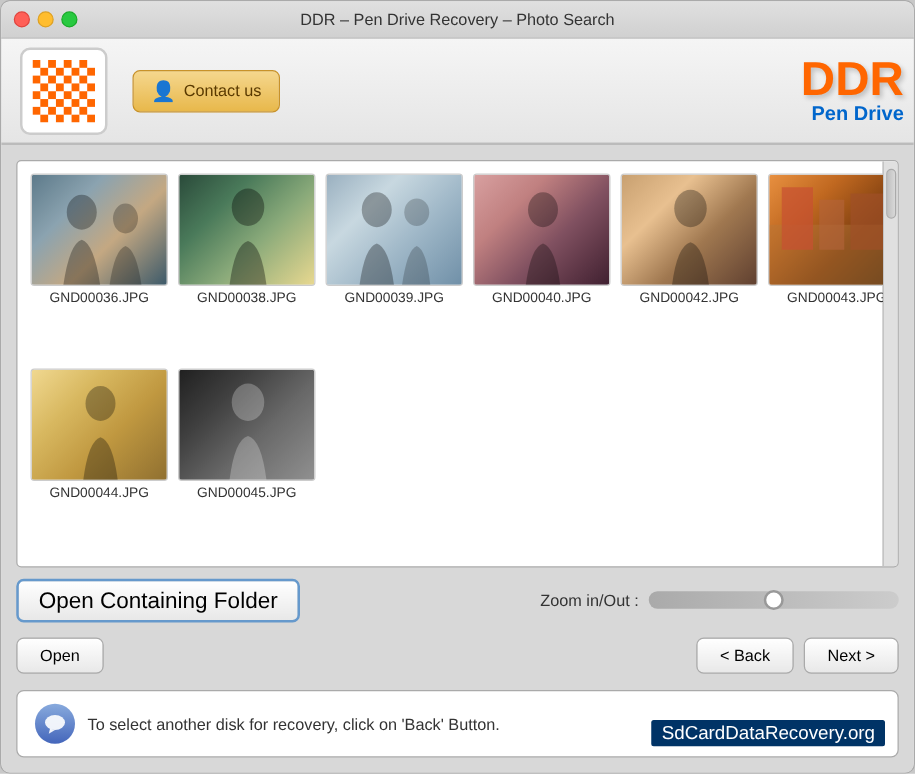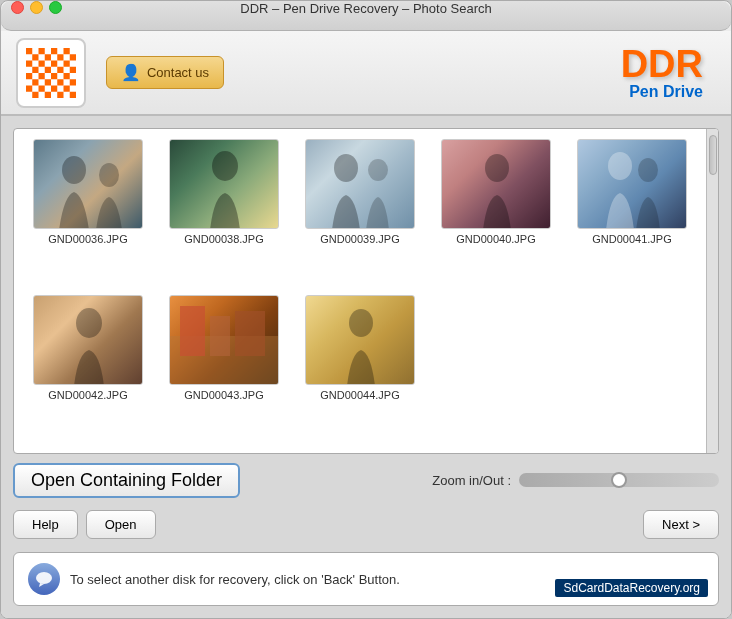--- a/index.html
+++ b/index.html
@@ -18,25 +18,24 @@
       border-radius: 8px;
       overflow: hidden;
       display: flex;
       flex-direction: column;
       border: 1px solid #aaa;
     }
     .titlebar {
       background: linear-gradient(to bottom, #e0e0e0, #d0d0d0);
       height: 30px;
       display: flex;
-      align-items: flex-start;
+      align-items: center;
       padding: 0 10px;
       border-bottom: 1px solid #b0b0b0;
       position: relative;
-      border-radius: 10px;
     }
     .traffic-lights {
       display: flex;
       gap: 6px;
     }
     .traffic-light {
       width: 13px;
       height: 13px;
       border-radius: 50%;
     }
@@ -79,21 +78,21 @@
       font-size: 13px;
       font-weight: 500;
       color: #5a3a00;
       cursor: pointer;
       display: flex;
       align-items: center;
       gap: 6px;
     }
     .ddr-logo {
       position: absolute;
-      right: 28px;
+      right: 8px;
       text-align: right;
     }
     .ddr-text {
       font-size: 38px;
       font-weight: bold;
       color: #ff6600;
       line-height: 1;
       text-shadow: 2px 2px 4px rgba(0,0,0,0.2);
     }
     .pen-drive-text {
@@ -115,21 +114,21 @@
       border-radius: 4px;
       flex: 1;
       display: flex;
       overflow: hidden;
       position: relative;
     }
     .photo-grid {
       flex: 1;
       padding: 10px;
       display: grid;
-      grid-template-columns: repeat(5, 1fr);
+      grid-template-columns: repeat(6, 1fr);
       grid-template-rows: repeat(2, auto);
       gap: 8px;
       overflow-y: auto;
     }
     .photo-item {
       display: flex;
       flex-direction: column;
       align-items: center;
       gap: 4px;
       cursor: pointer;
@@ -249,21 +248,21 @@
       flex-shrink: 0;
     }
     .message-text {
       font-size: 13px;
       color: #333;
     }
     .watermark {
       position: absolute;
       right: 10px;
       bottom: 8px;
-      font-size: 12px;
+      font-size: 15px;
       color: white;
       background: #003366;
       padding: 2px 8px;
       border-radius: 2px;
     }
 
     
     .photo-1 { background: linear-gradient(135deg, #5d7a8a 0%, #8ba3b0 30%, #c4a882 60%, #3d5a6a 100%); }
     .photo-2 { background: linear-gradient(135deg, #3a6b8a 0%, #5a9bbf 40%, #8bbbd0 70%, #c8e0e8 100%); }
     .photo-3 { background: linear-gradient(135deg, #2a4a3a 0%, #4a7a5a 30%, #8aaa7a 60%, #e8d890 100%); }
@@ -384,31 +383,20 @@
           <div class="photo-thumb photo-5">
             <svg width="110" height="90" viewBox="0 0 110 90">
               <ellipse cx="55" cy="28" rx="12" ry="14" fill="rgba(0,0,0,0.3)"></ellipse>
               <path d="M 41 90 Q 45 58 55 55 Q 65 58 69 90 Z" fill="rgba(0,0,0,0.3)"></path>
             </svg>
           </div>
           <span class="photo-label">GND00040.JPG</span>
         </div>
 
         <div class="photo-item">
-          <div class="photo-thumb photo-6">
-            <svg width="110" height="90" viewBox="0 0 110 90">
-              <ellipse cx="42" cy="26" rx="12" ry="14" fill="rgba(255,255,255,0.3)"></ellipse>
-              <path d="M 28 90 Q 32 56 42 53 Q 52 56 56 90 Z" fill="rgba(255,255,255,0.3)"></path>
-              <ellipse cx="70" cy="30" rx="10" ry="12" fill="rgba(0,0,0,0.2)"></ellipse>
-              <path d="M 58 90 Q 62 60 70 57 Q 79 60 82 90 Z" fill="rgba(0,0,0,0.2)"></path>
-            </svg>
-          </div>
-          <span class="photo-label">GND00041.JPG</span>
-        </div>
-        <div class="photo-item">
           <div class="photo-thumb photo-7">
             <svg width="110" height="90" viewBox="0 0 110 90">
               <ellipse cx="55" cy="27" rx="13" ry="15" fill="rgba(0,0,0,0.3)"></ellipse>
               <path d="M 40 90 Q 44 57 55 54 Q 66 57 70 90 Z" fill="rgba(0,0,0,0.3)"></path>
             </svg>
           </div>
           <span class="photo-label">GND00042.JPG</span>
         </div>
         <div class="photo-item">
           <div class="photo-thumb photo-8">
@@ -423,40 +411,49 @@
           <span class="photo-label">GND00043.JPG</span>
         </div>
         <div class="photo-item">
           <div class="photo-thumb photo-9">
             <svg width="110" height="90" viewBox="0 0 110 90">
               <ellipse cx="55" cy="27" rx="12" ry="14" fill="rgba(0,0,0,0.3)"></ellipse>
               <path d="M 41 90 Q 45 57 55 54 Q 65 57 69 90 Z" fill="rgba(0,0,0,0.3)"></path>
             </svg>
           </div>
           <span class="photo-label">GND00044.JPG</span>
+        </div>
+        <div class="photo-item">
+          <div class="photo-thumb photo-10">
+            <svg width="110" height="90" viewBox="0 0 110 90">
+              <ellipse cx="55" cy="26" rx="13" ry="15" fill="rgba(255,255,255,0.25)"></ellipse>
+              <path d="M 40 90 Q 44 56 55 53 Q 66 56 70 90 Z" fill="rgba(255,255,255,0.25)"></path>
+            </svg>
+          </div>
+          <span class="photo-label">GND00045.JPG</span>
         </div>
       </div>
 
       <div class="scrollbar-track">
         <div class="scrollbar-thumb"></div>
       </div>
     </div>
 
     <div class="toolbar-row">
       <button class="open-folder-btn">Open Containing Folder</button>
       <div class="zoom-row">
         <span class="zoom-label">Zoom in/Out :</span>
         <input type="range" class="zoom-slider" min="0" max="100" value="50" style="">
       </div>
     </div>
 
     <div class="bottom-buttons">
-      <button class="nav-btn">Help</button>
       <button class="nav-btn">Open</button>
       <div class="nav-btn-group">
+        <button class="nav-btn">&lt; Back</button>
         <button class="nav-btn">Next &gt;</button>
       </div>
     </div>
 
     <div class="message-box">
       <div class="message-icon">
         <svg width="20" height="20" viewBox="0 0 20 20">
           <ellipse cx="10" cy="9" rx="8" ry="6" fill="white" opacity="0.9"></ellipse>
           <path d="M 6 14 L 5 18 L 10 15 Z" fill="white" opacity="0.9"></path>
         </svg>

